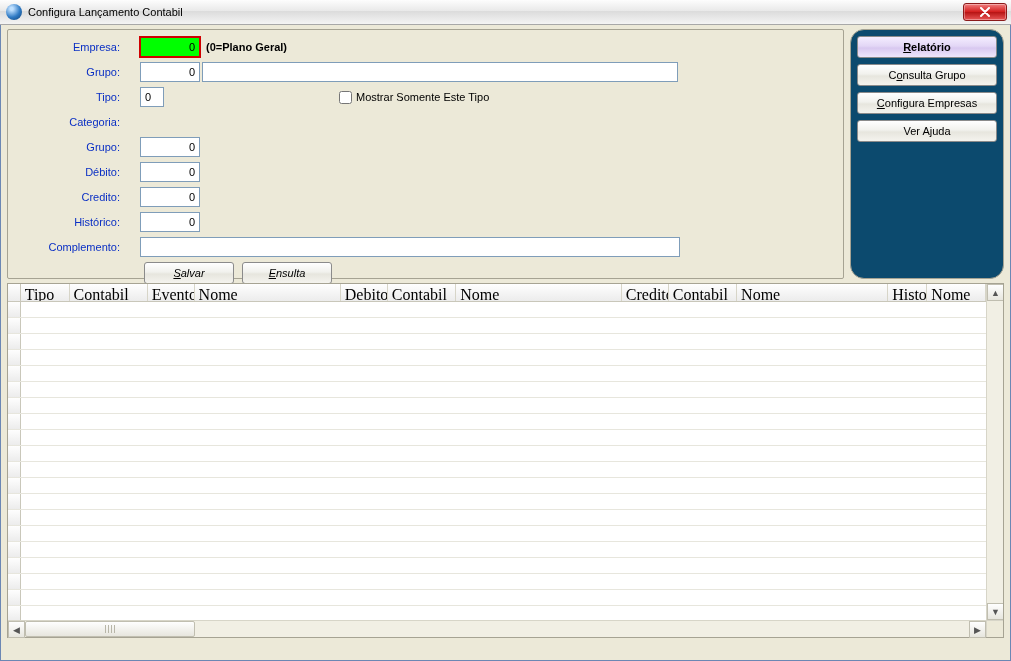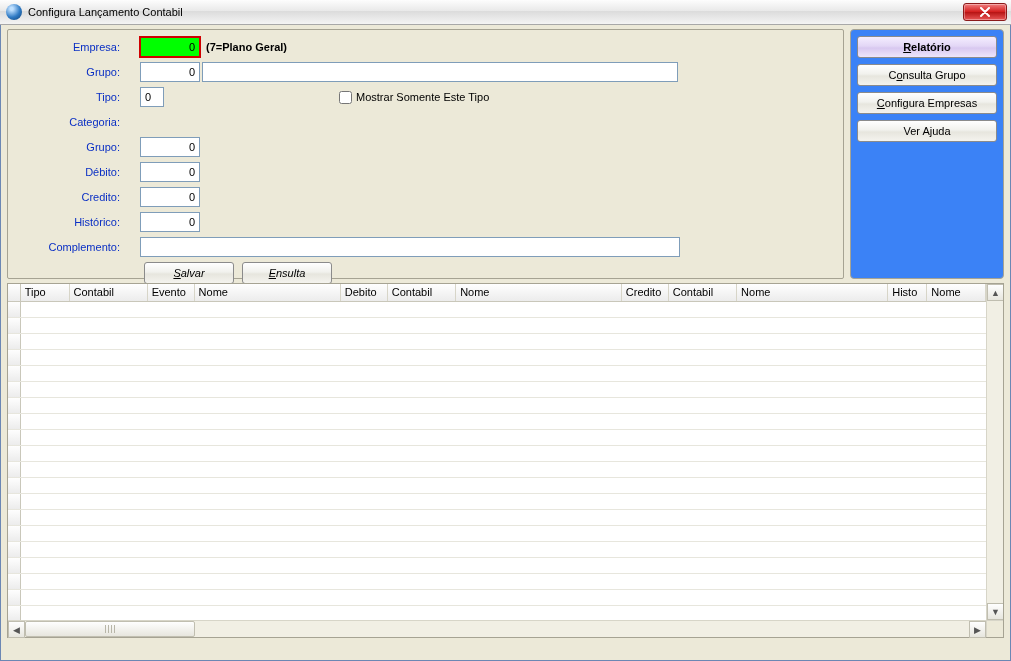--- a/index.html
+++ b/index.html
@@ -68,22 +68,22 @@
     position: relative;
     height: 250px;
   }
   .side-panel {
     width: 154px;
     display: flex;
     flex-direction: column;
   }
   .side-top-box {
     border: 1px solid #a6a393;
-    border-radius: 4px;
-    background: #3b82f6;
+    border-radius: 14px;
+    background: #0c4a6e;
     padding: 6px 6px;
     height: 250px;
     display: flex;
     flex-direction: column;
     gap: 6px;
   }
 
   
   .btn {
     height: 22px;
@@ -177,21 +177,22 @@
     background: linear-gradient(#fefefe, #ececec);
     border-bottom: 1px solid #c9c7ba;
     position: sticky; top: 0;
   }
   .gh {
     border-right: 1px solid #d7d5c8;
     padding: 2px 4px;
     white-space: nowrap;
     overflow: hidden;
     color: #000;
-    font-size: 11px;
+    font-size: 16px;
+    font-family: Liberation Serif, serif;
   }
   .rowstub-col { width: 13px; background: linear-gradient(#fefefe,#ececec); border-right:1px solid #c9c7ba; padding:0;}
   .grid-rows {
     position: relative;
   }
   .gr {
     display: flex;
     height: 16px;
     border-bottom: 1px solid #e7e6dd;
   }
@@ -274,21 +275,21 @@
 
 <div class="outer">
 
   <div class="top-area">
 
     <div class="form-panel">
 
       <div class="row">
         <div class="lbl">Empresa:</div>
         <input class="txt right green w-empresa" value="0" style="">
-        <span class="plano-note">(7=Plano Geral)</span>
+        <span class="plano-note">(0=Plano Geral)</span>
       </div>
 
       <div class="row">
         <div class="lbl">Grupo:</div>
         <input class="txt right w-grupo-num" value="0" style="">
         <input class="txt w-grupo-desc" value="" style="">
       </div>
 
       <div class="row">
         <div class="lbl">Tipo:</div>

